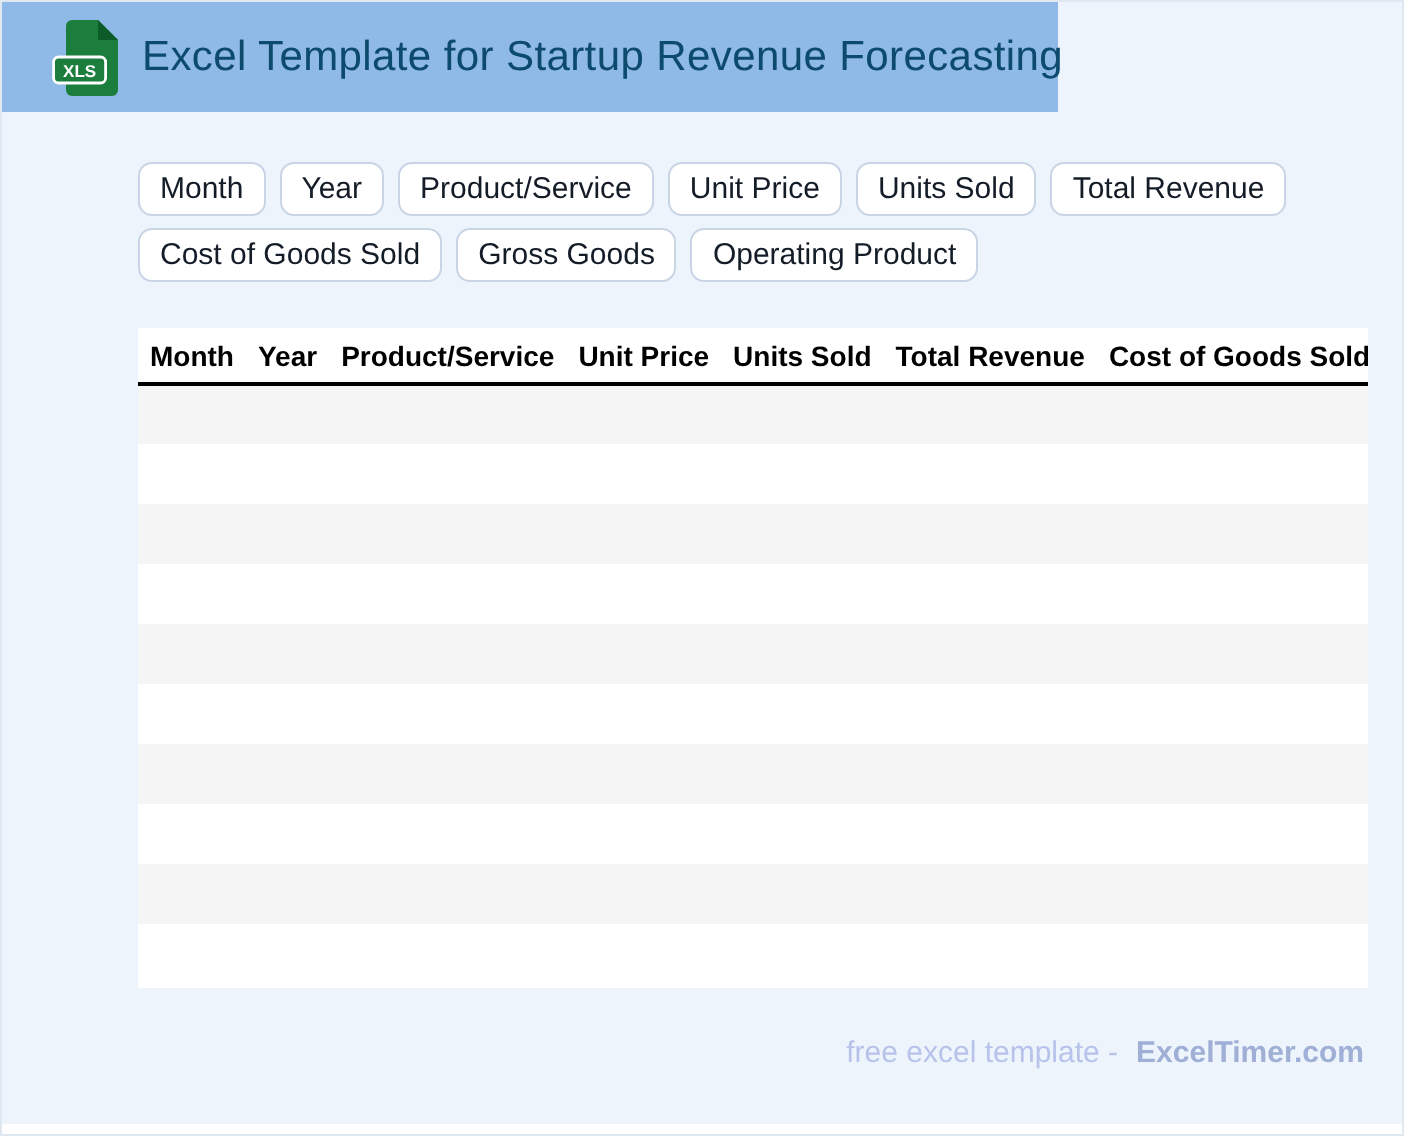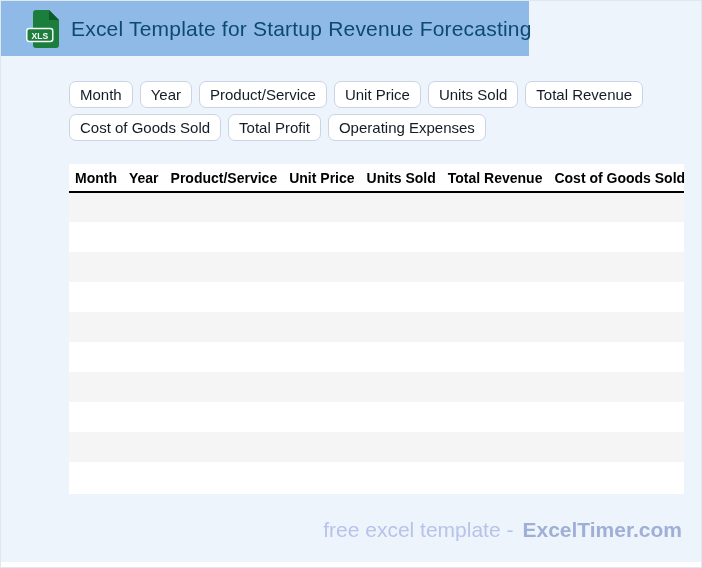--- a/index.html
+++ b/index.html
@@ -53,21 +53,21 @@
   thead th {
     font-size:14px; font-weight:bold; color:#000000;
     text-align:left; padding:0 6px; height:28px;
     border-bottom:2px solid #000000;
   }
   tbody td { height:30px; padding:0 6px; font-size:13px; color:#333; }
   tbody tr:nth-child(odd) { background:var(--row-stripe, #f5f5f5); }
   tbody tr:nth-child(even) { background:#ffffff; }
   .footer {
     position:absolute; top:517px; right:19px;
-    font-size:21px; color:var(--footer-light-color, #b7c3ea);
+    font-size:15px; color:var(--footer-light-color, #b7c3ea);
     white-space:nowrap;
   }
   .footer .brand {
     font-weight:bold;
     color:var(--footer-brand-color, #9fafd6);
     margin-left:9px;
   }
 </style>
 </head>
 <body>
@@ -85,22 +85,22 @@
   </div>
 
   <div class="chips" id="chips">
       <button class="chip">Month</button>
       <button class="chip">Year</button>
       <button class="chip">Product/Service</button>
       <button class="chip">Unit Price</button>
       <button class="chip">Units Sold</button>
       <button class="chip">Total Revenue</button>
       <button class="chip">Cost of Goods Sold</button>
-      <button class="chip">Total Profit</button>
-      <button class="chip">Operating Expenses</button>
+      <button class="chip">Gross Goods</button>
+      <button class="chip">Operating Product</button>
     </div>
 
   <div class="table-wrap">
     <table>
       <thead id="thead">
           <tr>
             <th>Month</th>
             <th>Year</th>
             <th>Product/Service</th>
             <th>Unit Price</th>

